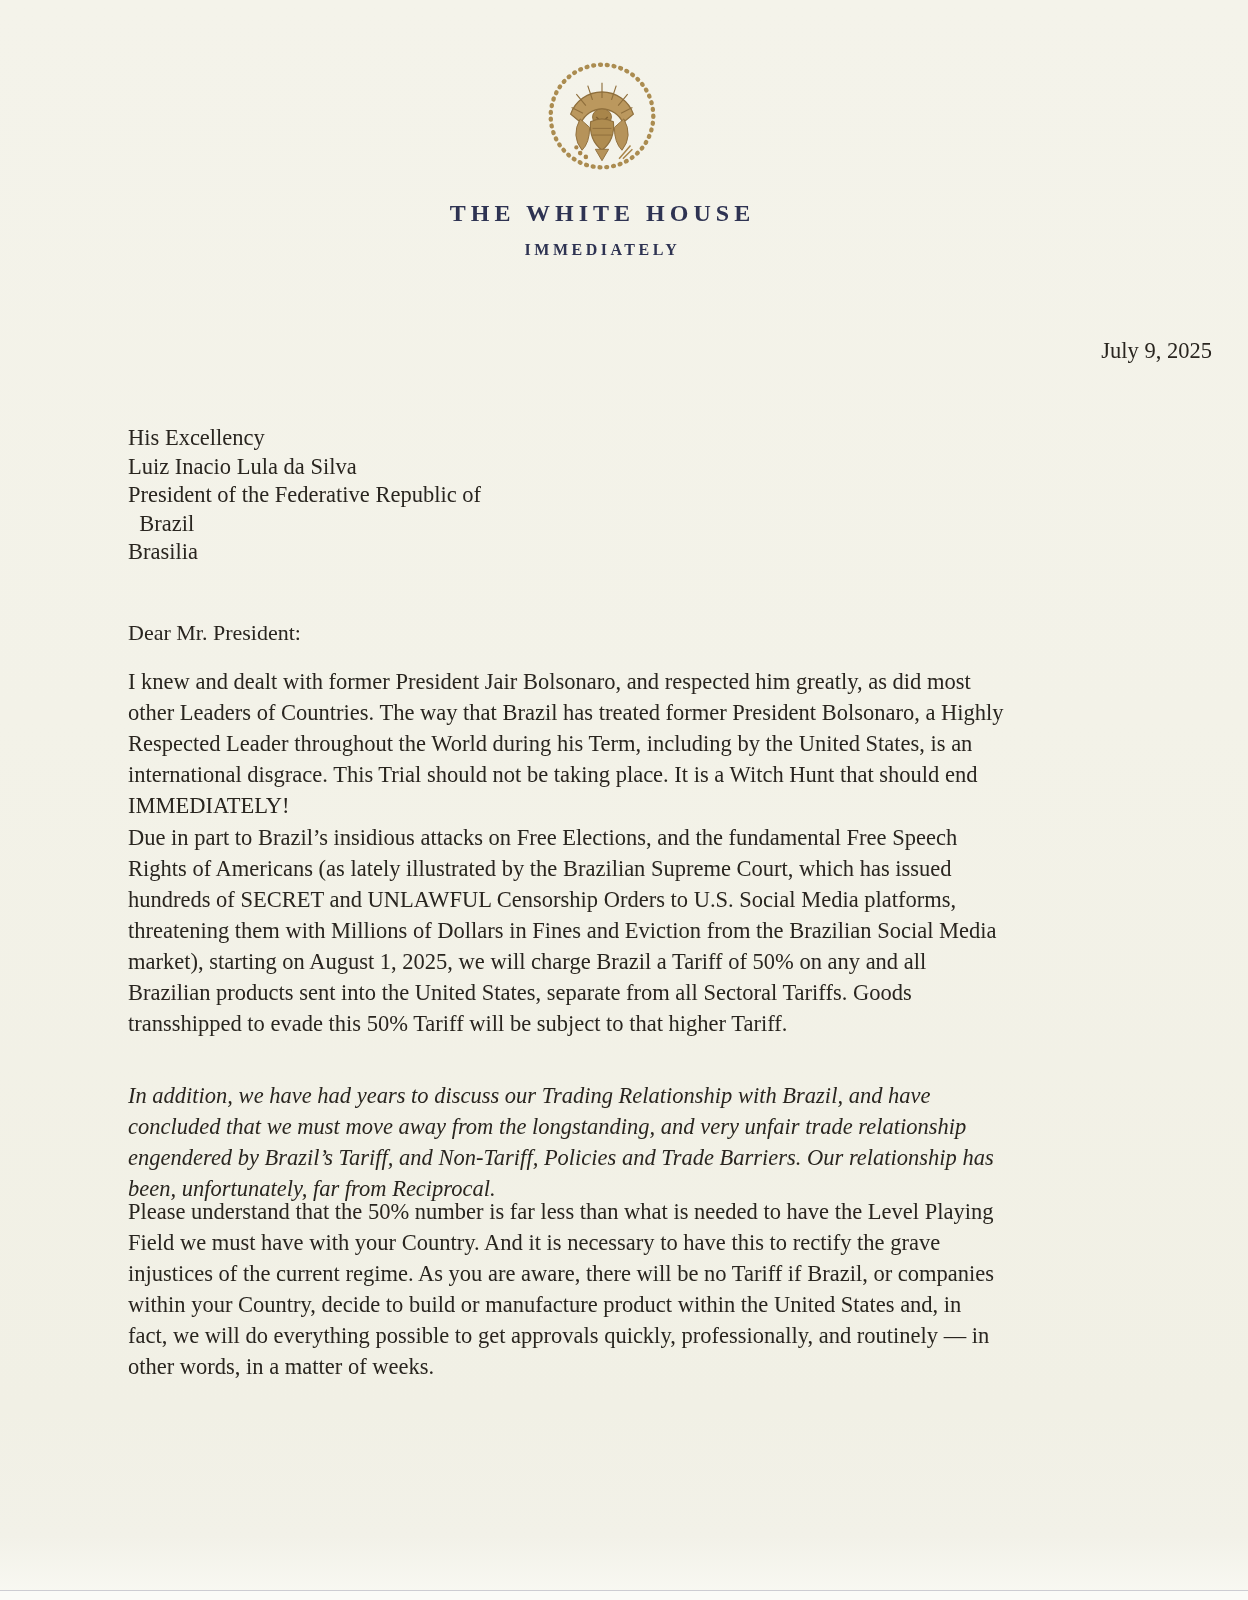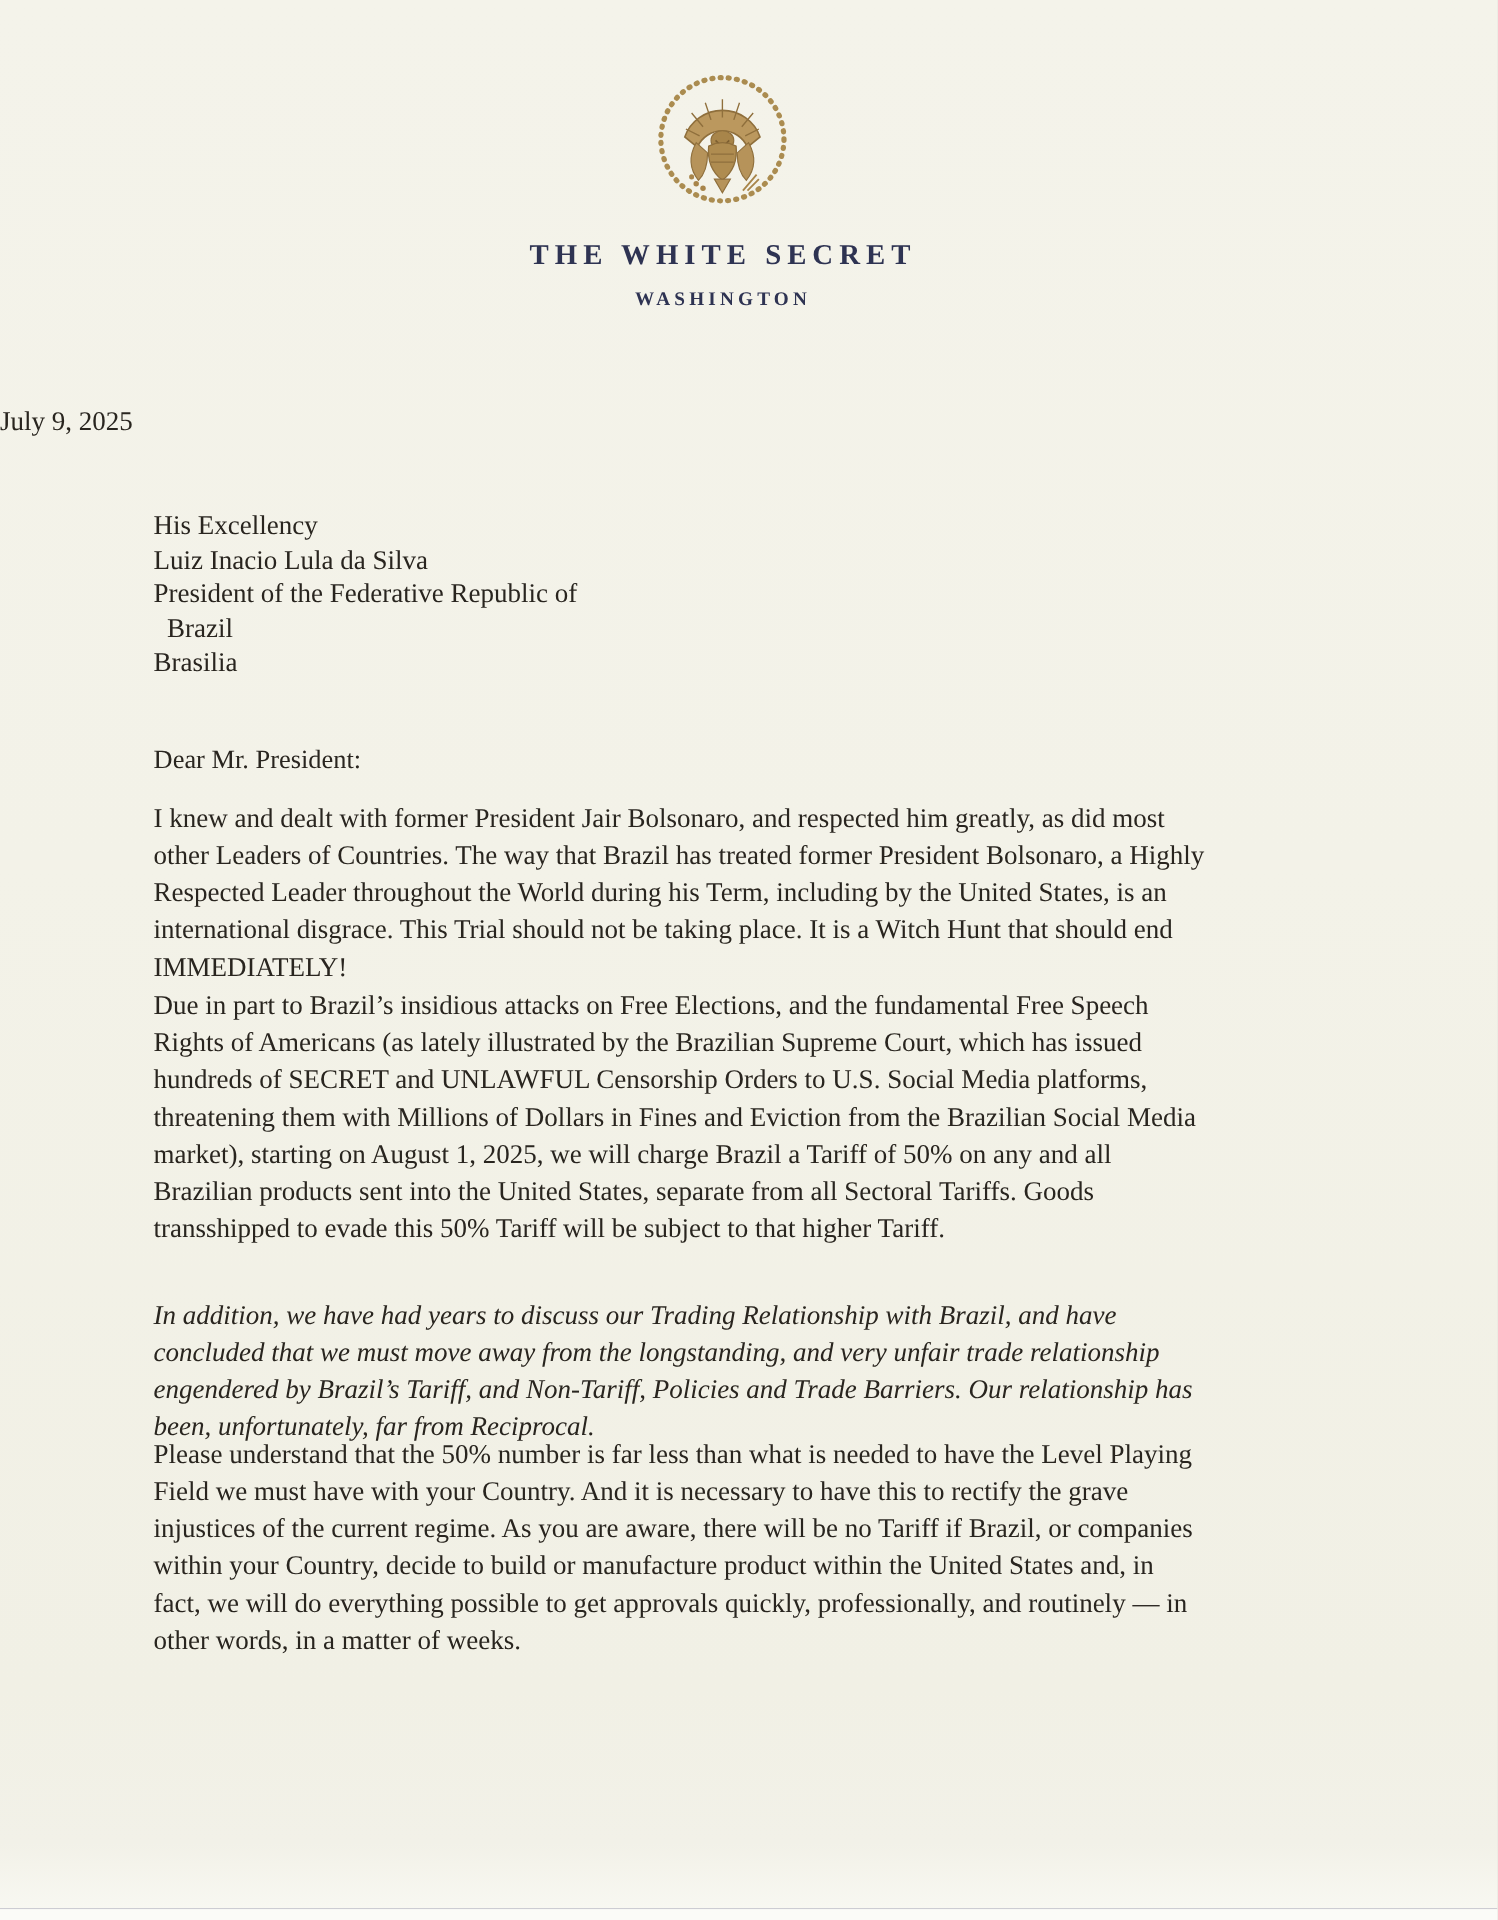--- a/index.html
+++ b/index.html
@@ -31,21 +31,21 @@
     position: absolute;
     top: 241px; left: 0; width: 1205px;
     text-align: center;
     font-size: 16px; font-weight: bold;
     letter-spacing: 3.5px;
     color: #2e3352;
   }
   .date {
     position: absolute;
     top: 335px; left: 0; width: 1212px;
-    text-align: left;
+    text-align: right;
     font-size: 22.5px;
     line-height: 31px;
   }
   .recipient {
     position: absolute;
     left: 128px; top: 424px;
     font-size: 22.5px;
     line-height: 28.5px;
     white-space: pre;
   }
@@ -105,22 +105,22 @@
       <path d="M53,94 L60,106 L67,94 Z" fill="#b6935a" stroke="#8f6f3c" stroke-width="1"></path>
 
       <circle cx="37" cy="98" r="2.4" fill="#a8854a"></circle>
       <circle cx="43" cy="102" r="2.4" fill="#a8854a"></circle>
       <circle cx="33" cy="92" r="2.2" fill="#a8854a"></circle>
 
       <path d="M78,104 L90,90 M82,104 L92,94" stroke="#a8854a" stroke-width="1.6" fill="none"></path>
     </svg>
   </div>
 
-  <div class="wh-title">THE WHITE SECRET</div>
-  <div class="wh-sub">WASHINGTON</div>
+  <div class="wh-title">THE WHITE HOUSE</div>
+  <div class="wh-sub">IMMEDIATELY</div>
 
   <div class="date">July 9, 2025</div>
 
   <div class="recipient">His Excellency
 Luiz Inacio Lula da Silva
 President of the Federative Republic of
   Brazil
 Brasilia</div>
 
   <div class="salutation">Dear Mr. President:</div>

